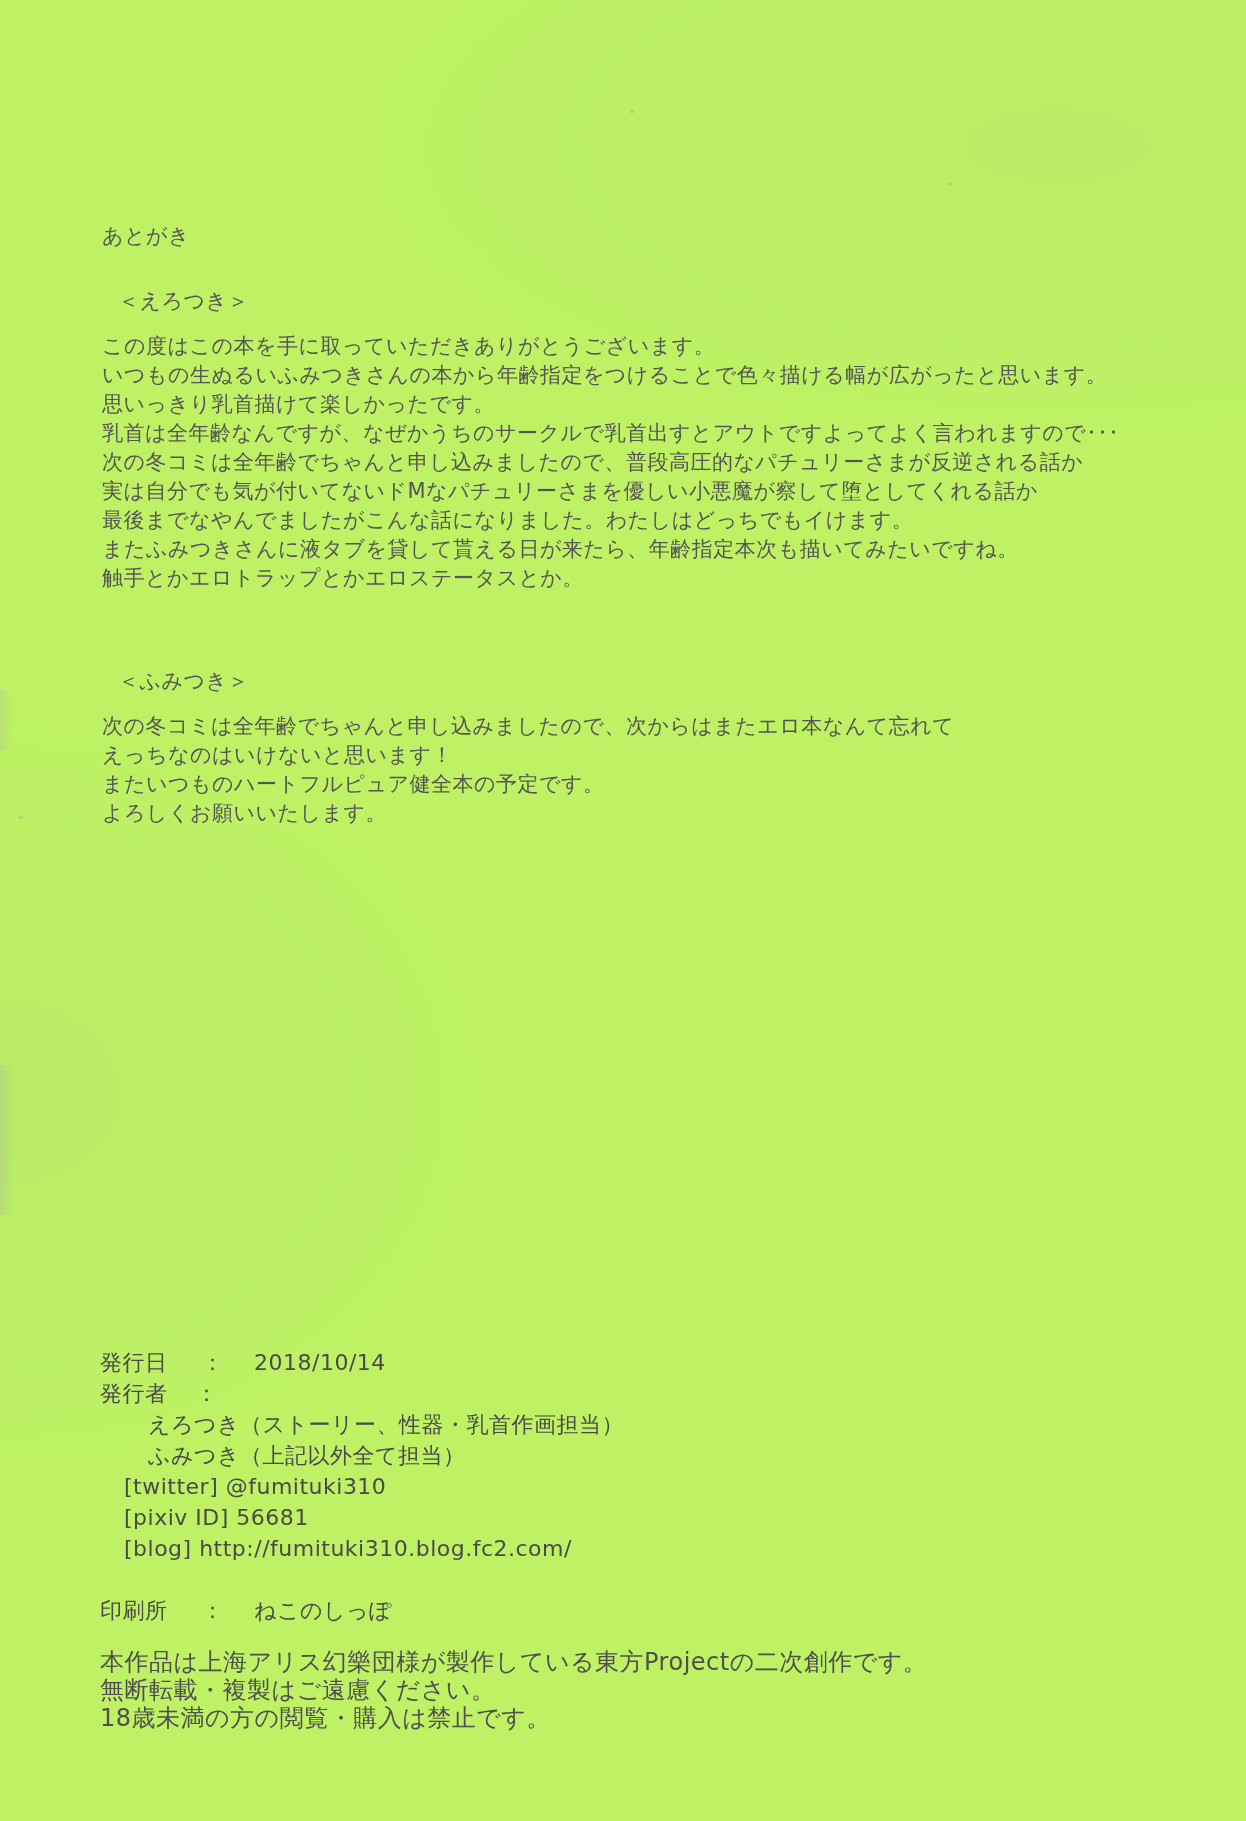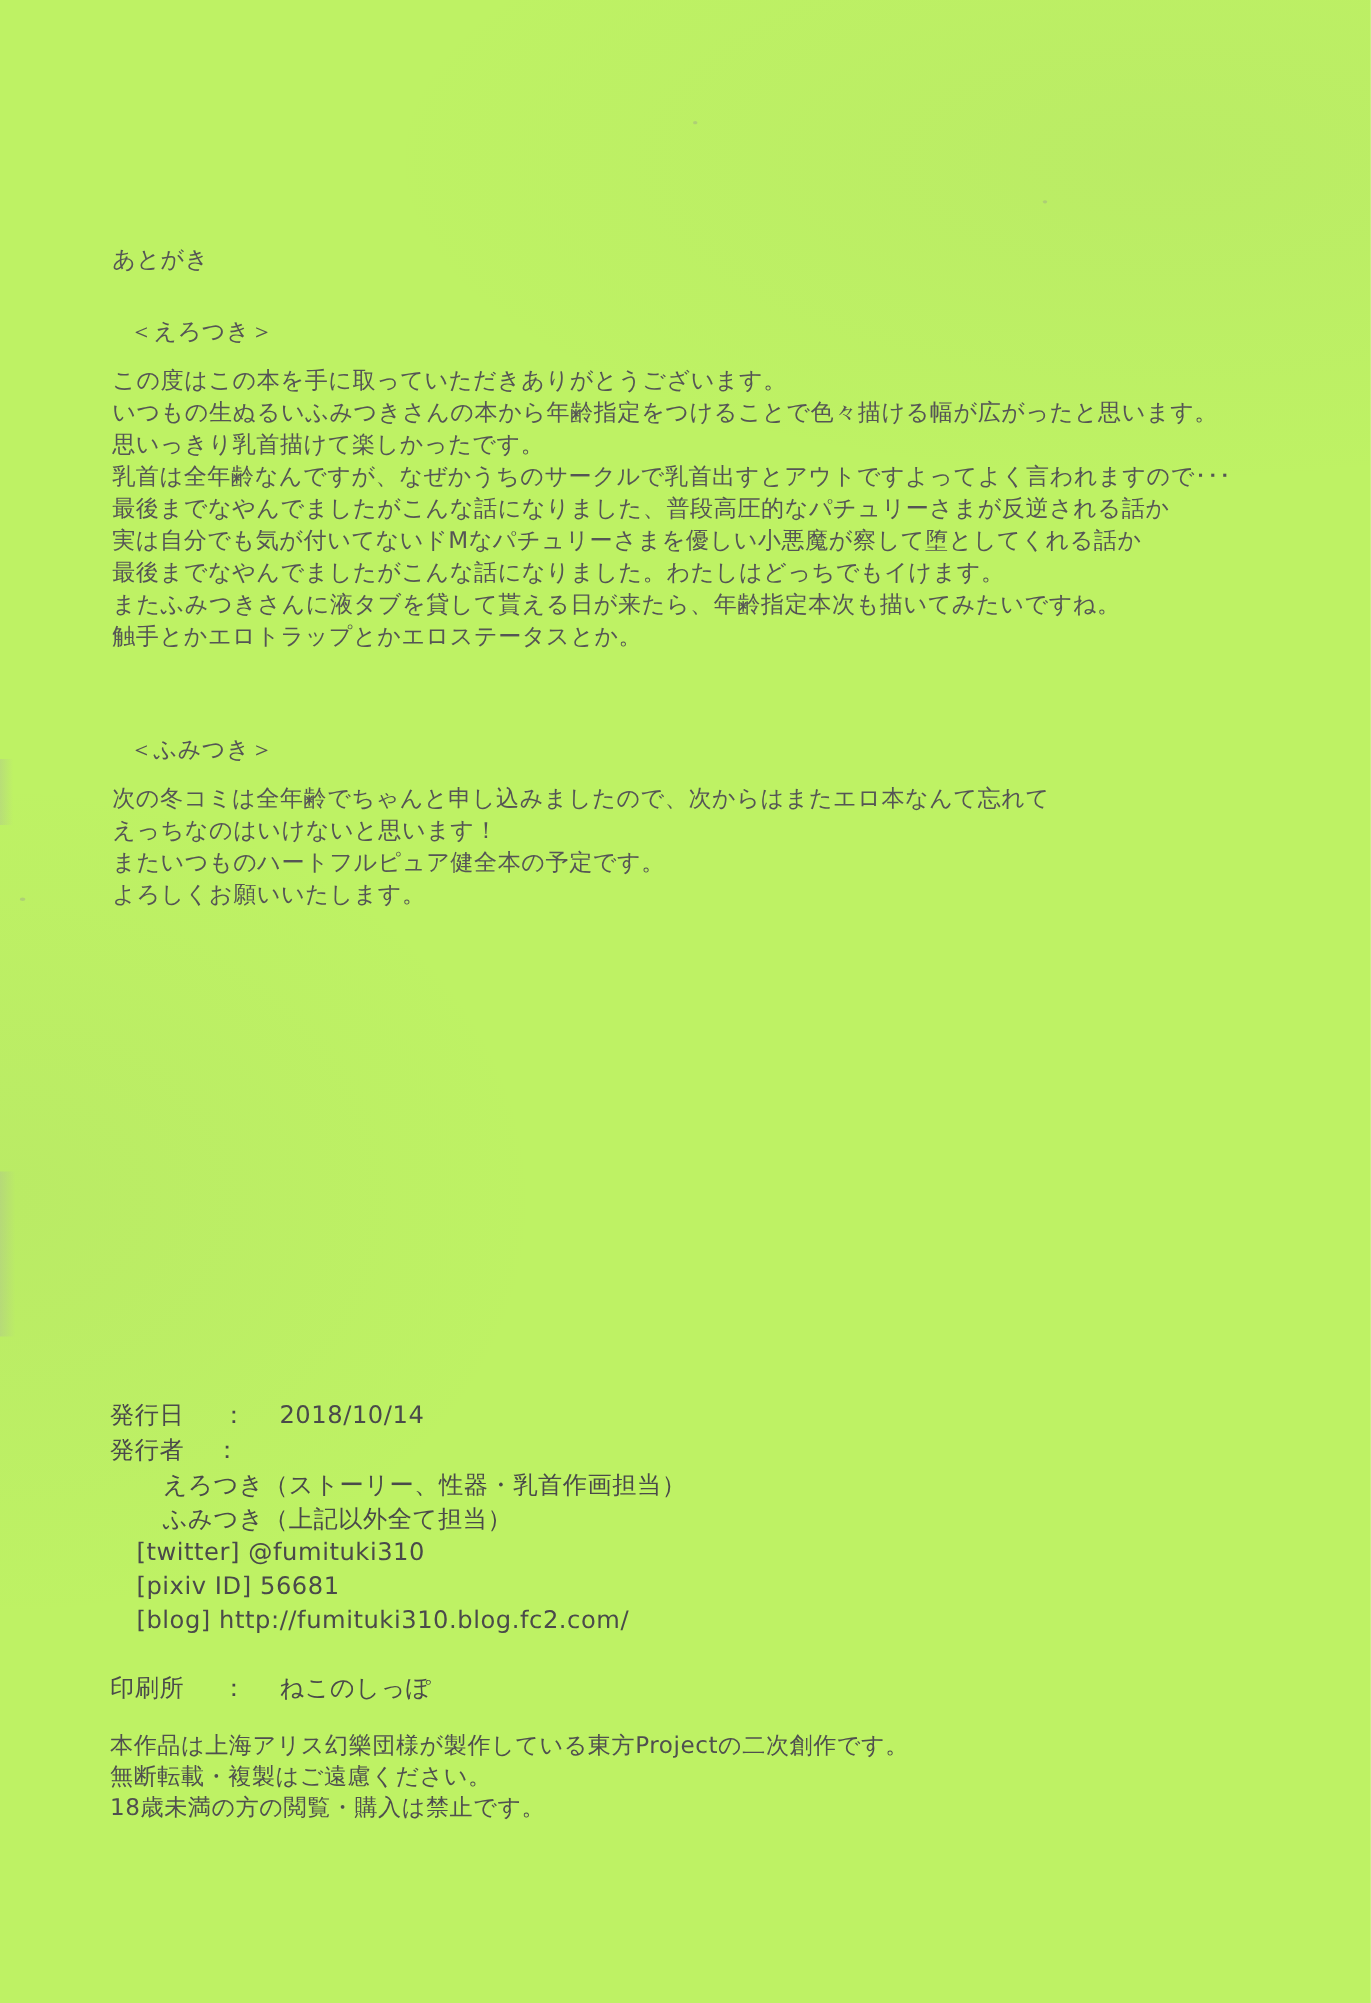--- a/index.html
+++ b/index.html
@@ -30,31 +30,31 @@
     font-size:21px;line-height:29px;letter-spacing:.5px;
     color:#555;
   }
   .aw-title{margin:0 0 36px 0;font-size:21px;font-weight:normal;}
   .aw-heading{margin:16px;}
   .aw-line{margin:0;white-space:nowrap;}
   .aw-gap{height:29px;}
   .section{margin:0;}
 
   .colophon{
-    position:absolute;left:100px;top:1272px;width:1000px;
+    position:absolute;left:100px;top:1347px;width:1000px;
     font-size:22px;line-height:31px;color:#4a4a4a;letter-spacing:.5px;
   }
   .col-row{white-space:nowrap;}
   .col-label{display:inline-block;}
   .col-sep{display:inline-block;margin:0 26px 0 28px;}
   .col-sep.wide{margin:0 30px 0 34px;}
   .authors{margin-left:48px;font-family:Liberation Serif, serif;}
   .links{margin-left:24px;}
   .printer-row{margin-top:31px;}
-  .disclaimer{margin-top:22px;font-size:21px;line-height:28px;color:#4f4f4f;}
+  .disclaimer{margin-top:22px;font-size:24px;line-height:28px;color:#4f4f4f;}
   .disclaimer p{margin:0;white-space:nowrap;}
 </style>
 </head>
 <body>
 
 <div class="page">
 
   <div class="paper-shade"></div>
   <div class="speck" style="left:630px;top:110px;width:4px;height:3px;"></div>
   <div class="speck" style="left:948px;top:182px;width:4px;height:3px;"></div>
@@ -64,21 +64,21 @@
 
   <div class="afterword">
     <p class="aw-title">あとがき</p>
 
     <div class="section">
       <p class="aw-heading">＜えろつき＞</p>
       <p class="aw-line">この度はこの本を手に取っていただきありがとうございます。</p>
       <p class="aw-line">いつもの生ぬるいふみつきさんの本から年齢指定をつけることで色々描ける幅が広がったと思います。</p>
       <p class="aw-line">思いっきり乳首描けて楽しかったです。</p>
       <p class="aw-line">乳首は全年齢なんですが、なぜかうちのサークルで乳首出すとアウトですよってよく言われますので･･･</p>
-      <p class="aw-line">最後までなやんでましたがこんな話になりました、普段高圧的なパチュリーさまが反逆される話か</p>
+      <p class="aw-line">次の冬コミは全年齢でちゃんと申し込みましたので、普段高圧的なパチュリーさまが反逆される話か</p>
       <p class="aw-line">実は自分でも気が付いてないドMなパチュリーさまを優しい小悪魔が察して堕としてくれる話か</p>
       <p class="aw-line">最後までなやんでましたがこんな話になりました。わたしはどっちでもイけます。</p>
       <p class="aw-line">またふみつきさんに液タブを貸して貰える日が来たら、年齢指定本次も描いてみたいですね。</p>
       <p class="aw-line">触手とかエロトラップとかエロステータスとか。</p>
     </div>
 
     <div class="aw-gap"></div>
     <div class="aw-gap"></div>
 
     <div class="section">

